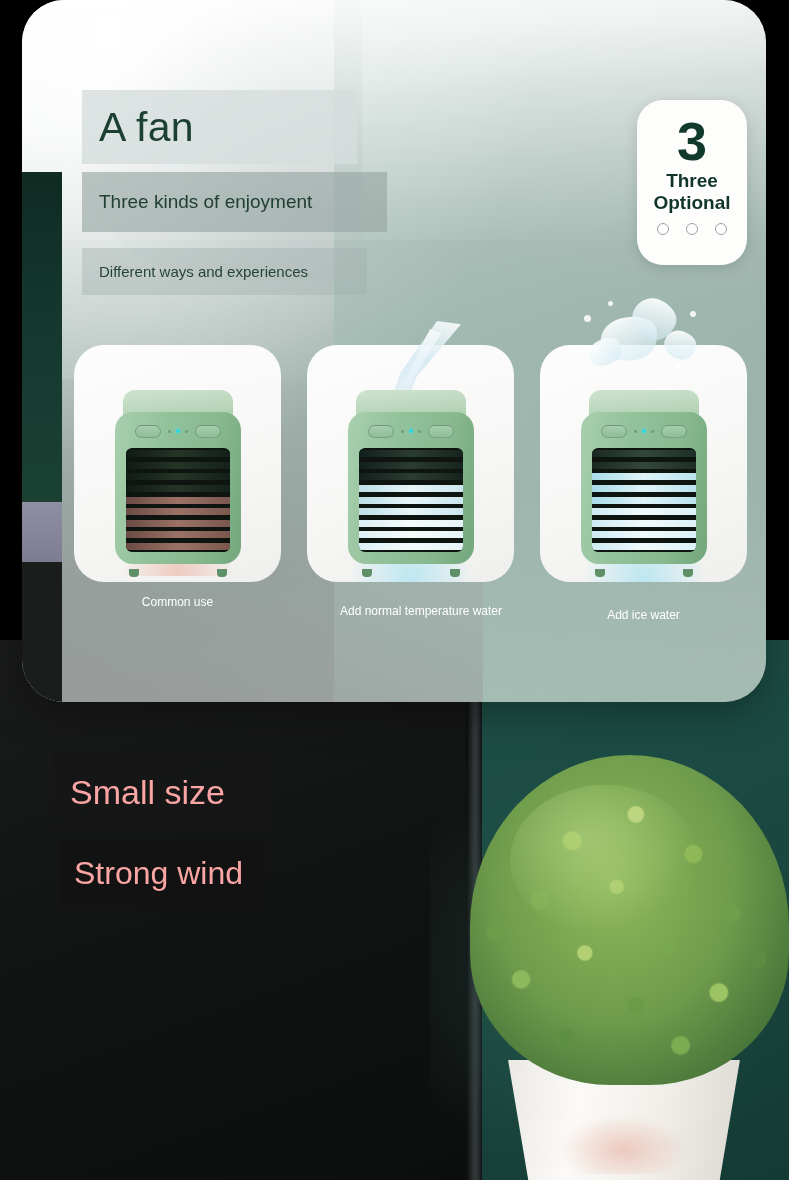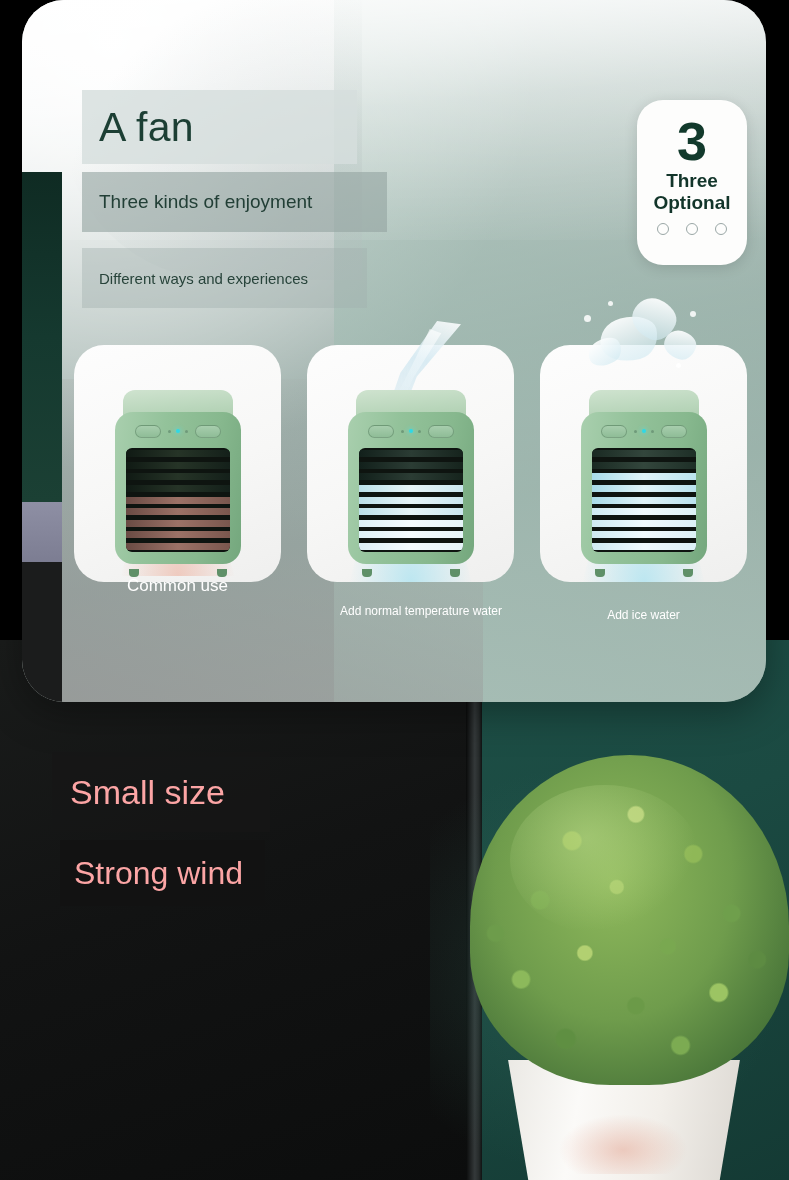--- a/index.html
+++ b/index.html
@@ -126,21 +126,21 @@
     padding-left: 17px;
   }
   .t-title span { font-size: 41px; color: #1c3f34; letter-spacing: .3px; }
   .t-sub1 {
     left: 60px; top: 172px; width: 305px; height: 60px;
     background: rgba(148,164,161,.62);
     padding-left: 17px;
   }
   .t-sub1 span { font-size: 19px; color: #223f36; }
   .t-sub2 {
-    left: 60px; top: 248px; width: 285px; height: 60px;
+    left: 60px; top: 248px; width: 285px; height: 47px;
     background: rgba(163,177,173,.42);
     padding-left: 17px;
   }
   .t-sub2 span { font-size: 15px; color: #27433a; }
 
   
   .badge {
     position: absolute; left: 615px; top: 100px;
     width: 110px; height: 165px;
     background: #fdfdfc;
@@ -162,21 +162,21 @@
   .card {
     position: absolute; top: 345px; width: 207px; height: 237px;
     background: linear-gradient(160deg, #fdfdfd 0%, #f7f7f6 55%, #efefee 100%);
     border-radius: 30px;
   }
   .card.c1 { left: 52px; }
   .card.c2 { left: 285px; }
   .card.c3 { left: 518px; }
 
   .cap { position: absolute; text-align: center; color: #fff; }
-  .cap.p1 { left: 52px; top: 576px; width: 207px; font-size: 17px; }
+  .cap.p1 { left: 52px; top: 595px; width: 207px; font-size: 12px; }
   .cap.p2 { left: 285px; top: 604px; width: 228px; font-size: 12px; }
   .cap.p3 { left: 518px; top: 608px; width: 207px; font-size: 12px; }
 
   
   .fan { position: absolute; left: 50%; transform: translateX(-50%); bottom: 10px; width: 126px; height: 182px; }
   .fan-lid {
     position: absolute; left: 8px; top: 0; width: 110px; height: 34px;
     border-radius: 12px 12px 4px 4px;
     background: linear-gradient(175deg, #cfe3cf 0%, #b9d6bb 55%, #a9cbab 100%);
   }

